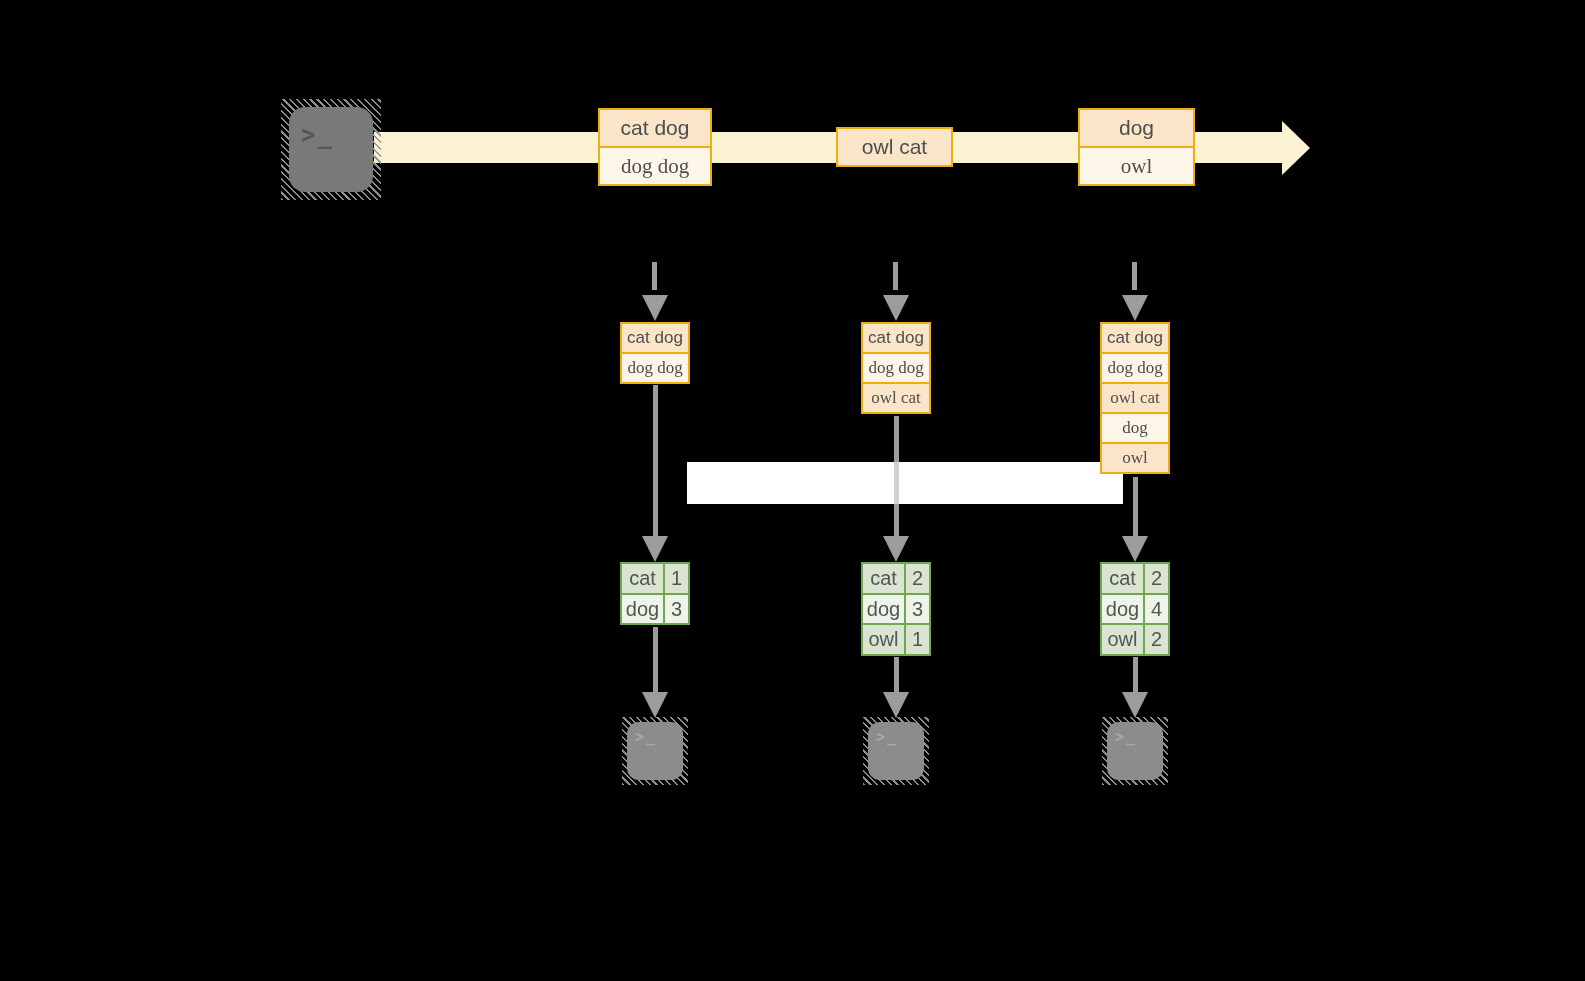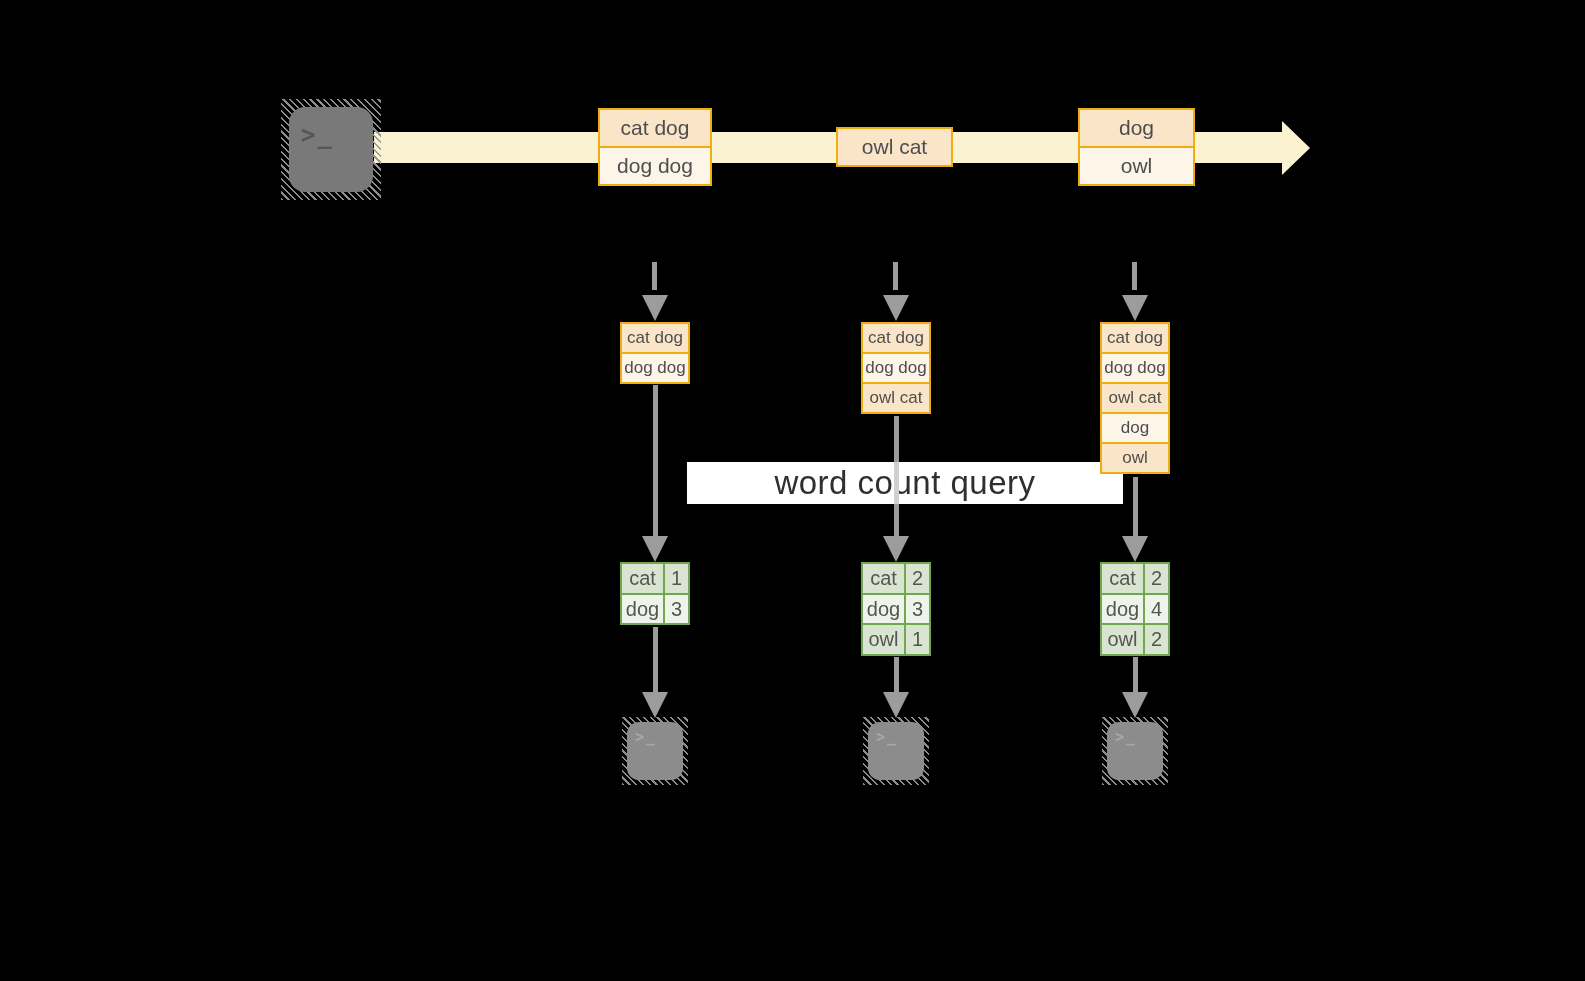--- a/index.html
+++ b/index.html
@@ -32,21 +32,21 @@
   
   .batch,.stack{
     position:absolute;box-sizing:border-box;border:2.5px solid var(--accent-orange,#EFAE10);
     z-index:3;background:var(--accent-orange,#EFAE10);
   }
   .batch .row{height:36px;line-height:36px;font-size:21px;}
   .stack .row{height:28px;line-height:28px;font-size:17px;}
   .row{
     text-align:center;color:#4E4E4E;
   }
-  .batch .row + .row,.stack .row + .row{border-top:2.5px solid var(--accent-orange,#EFAE10);}
+  .batch .row + .row,.stack .row + .row{border-top:2.5px solid var(--accent-orange,#EFAE10);font-family:Liberation Serif, serif;}
   .batch .row:nth-child(odd),.stack .row:nth-child(odd){background:var(--fill-peach,#FAE5C9);}
   .batch .row:nth-child(even),.stack .row:nth-child(even){background:var(--fill-cream,#FDF5E8);}
   
   .dash{position:absolute;width:5px;height:28px;background:var(--arrow-gray,#9C9C9C);z-index:1;}
   .ahead{
     position:absolute;width:0;height:0;z-index:1;
     border-left:13px solid transparent;border-right:13px solid transparent;
     border-top:26px solid var(--arrow-gray,#9C9C9C);
   }
   .stem{position:absolute;width:4.5px;background:var(--arrow-gray,#9C9C9C);z-index:1;}
@@ -122,21 +122,20 @@
 
   <div class="stem" style="left:653px;top:385px;height:152px;"></div>
   <div class="ahead" style="left:642px;top:536px;"></div>
   <div class="stem" style="left:894px;top:416px;height:121px;"></div>
   <div class="ahead" style="left:883px;top:536px;"></div>
   <div class="stem" style="left:1133px;top:477px;height:60px;"></div>
   <div class="ahead" style="left:1122px;top:536px;"></div>
 
   <div class="banner">
     <div class="banner-line"></div>
-    <span class="banner-label">word count query</span>
   </div>
 
   <div class="gtable" style="left:620px;top:562px;">
     <div class="trow">
       <div class="cell word">cat</div>
       <div class="cell num">1</div>
     </div>
     <div class="trow">
       <div class="cell word">dog</div>
       <div class="cell num">3</div>

